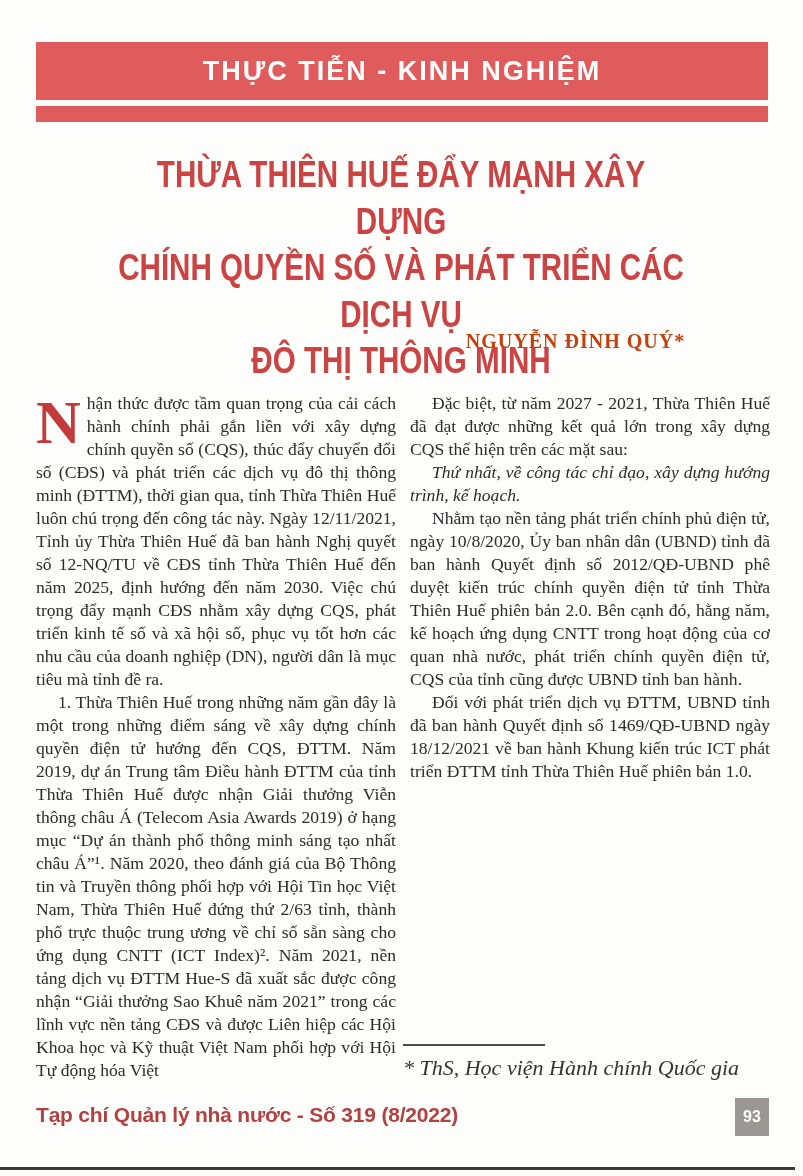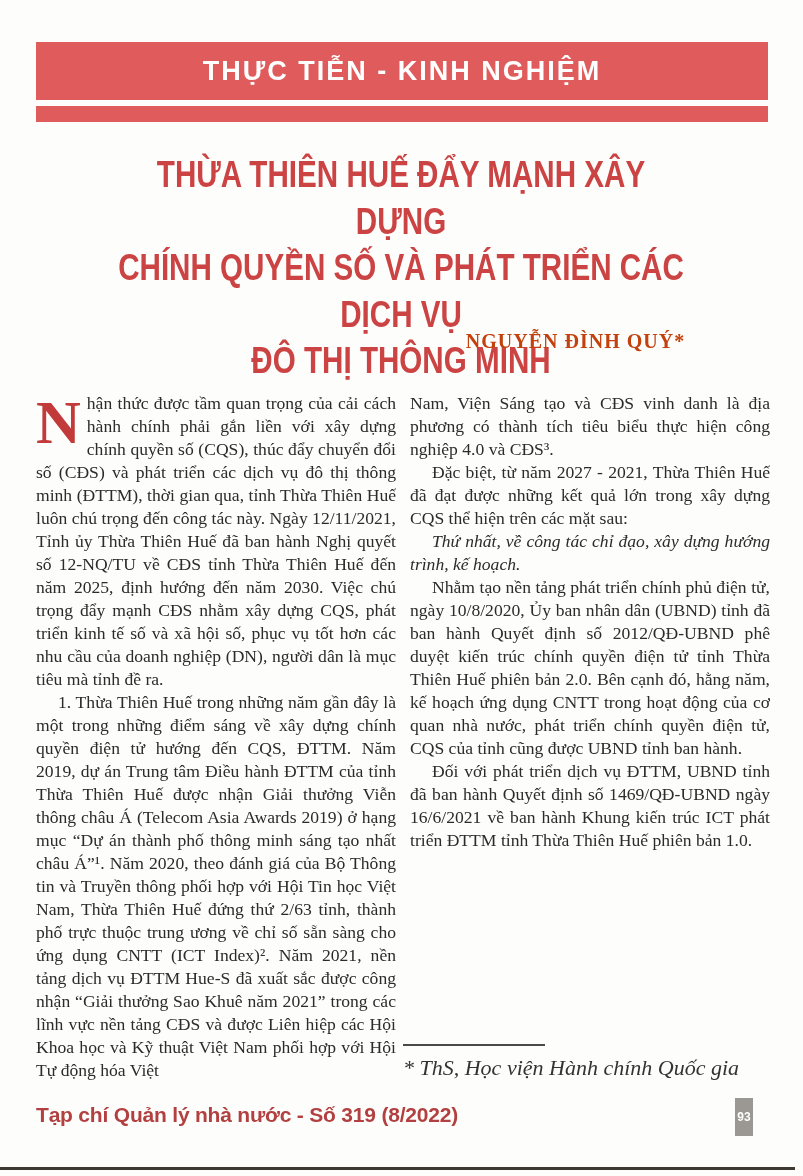--- a/index.html
+++ b/index.html
@@ -73,25 +73,25 @@
     width:142px;height:0;border-top:2.5px solid #4a4a4a;margin-bottom:9px;
   }
   
   .footer-journal{
     position:absolute;left:36px;top:1103px;
     font-family:"Liberation Sans",sans-serif;
     font-weight:bold;font-size:21px;letter-spacing:-0.2px;
     color:var(--footer-red);
   }
   .page-number-box{
-    position:absolute;left:735px;top:1098px;width:18px;height:38px;
+    position:absolute;left:735px;top:1098px;width:34px;height:38px;
     background:var(--pagenum-bg);
     color:#ffffff;
     font-family:"Liberation Sans",sans-serif;
-    font-weight:bold;font-size:12px;
+    font-weight:bold;font-size:16px;
     display:flex;align-items:center;justify-content:center;
   }
   .scan-bottom-line{
     position:absolute;left:0;top:1167px;width:795px;height:3px;
     background:#3f3934;
   }
 </style>
 </head>
 <body>
 
@@ -107,25 +107,24 @@
 ĐÔ THỊ THÔNG MINH</h1>
 
   <div class="author">NGUYỄN ĐÌNH QUÝ*</div>
 
   <div class="body-columns">
     <div class="col col-left">
         <p class="para"><span class="dropcap">N</span>hận thức được tầm quan trọng của cải cách hành chính phải gắn liền với xây dựng chính quyền số (CQS), thúc đẩy chuyển đổi số (CĐS) và phát triển các dịch vụ đô thị thông minh (ĐTTM), thời gian qua, tỉnh Thừa Thiên Huế luôn chú trọng đến công tác này. Ngày 12/11/2021, Tỉnh ủy Thừa Thiên Huế đã ban hành Nghị quyết số 12-NQ/TU về CĐS tỉnh Thừa Thiên Huế đến năm 2025, định hướng đến năm 2030. Việc chú trọng đẩy mạnh CĐS nhằm xây dựng CQS, phát triển kinh tế số và xã hội số, phục vụ tốt hơn các nhu cầu của doanh nghiệp (DN), người dân là mục tiêu mà tỉnh đề ra.</p>
         <p class="para indent">1. Thừa Thiên Huế trong những năm gần đây là một trong những điểm sáng về xây dựng chính quyền điện tử hướng đến CQS, ĐTTM. Năm 2019, dự án Trung tâm Điều hành ĐTTM của tỉnh Thừa Thiên Huế được nhận Giải thưởng Viễn thông châu Á (Telecom Asia Awards 2019) ở hạng mục “Dự án thành phố thông minh sáng tạo nhất châu Á”¹. Năm 2020, theo đánh giá của Bộ Thông tin và Truyền thông phối hợp với Hội Tin học Việt Nam, Thừa Thiên Huế đứng thứ 2/63 tỉnh, thành phố trực thuộc trung ương về chỉ số sẵn sàng cho ứng dụng CNTT (ICT Index)². Năm 2021, nền tảng dịch vụ ĐTTM Hue-S đã xuất sắc được công nhận “Giải thưởng Sao Khuê năm 2021” trong các lĩnh vực nền tảng CĐS và được Liên hiệp các Hội Khoa học và Kỹ thuật Việt Nam phối hợp với Hội Tự động hóa Việt</p>
       </div>
     <div class="col col-right">
-        <p class="para">Nam, Viện Sáng tạo và CĐS vinh danh là địa phương có thành tích tiêu biểu thực hiện công nghiệp 4.0 và CĐS³.</p>
         <p class="para indent">Đặc biệt, từ năm 2027 - 2021, Thừa Thiên Huế đã đạt được những kết quả lớn trong xây dựng CQS thể hiện trên các mặt sau:</p>
         <p class="para indent italic">Thứ nhất, về công tác chỉ đạo, xây dựng hướng trình, kế hoạch.</p>
         <p class="para indent">Nhằm tạo nền tảng phát triển chính phủ điện tử, ngày 10/8/2020, Ủy ban nhân dân (UBND) tỉnh đã ban hành Quyết định số 2012/QĐ-UBND phê duyệt kiến trúc chính quyền điện tử tỉnh Thừa Thiên Huế phiên bản 2.0. Bên cạnh đó, hằng năm, kế hoạch ứng dụng CNTT trong hoạt động của cơ quan nhà nước, phát triển chính quyền điện tử, CQS của tỉnh cũng được UBND tỉnh ban hành.</p>
-        <p class="para indent">Đối với phát triển dịch vụ ĐTTM, UBND tỉnh đã ban hành Quyết định số 1469/QĐ-UBND ngày 16/6/2021 về ban hành Khung kiến trúc ICT phát triển ĐTTM tỉnh Thừa Thiên Huế phiên bản 1.0.</p>
+        <p class="para indent">Đối với phát triển dịch vụ ĐTTM, UBND tỉnh đã ban hành Quyết định số 1469/QĐ-UBND ngày 18/12/2021 về ban hành Khung kiến trúc ICT phát triển ĐTTM tỉnh Thừa Thiên Huế phiên bản 1.0.</p>
       </div>
   </div>
 
   <div class="footnote">
     <div class="footnote-rule"></div>
     <div>* ThS, Học viện Hành chính Quốc gia</div>
   </div>
 
   <div class="footer-journal">Tạp chí Quản lý nhà nước - Số 319 (8/2022)</div>
 

